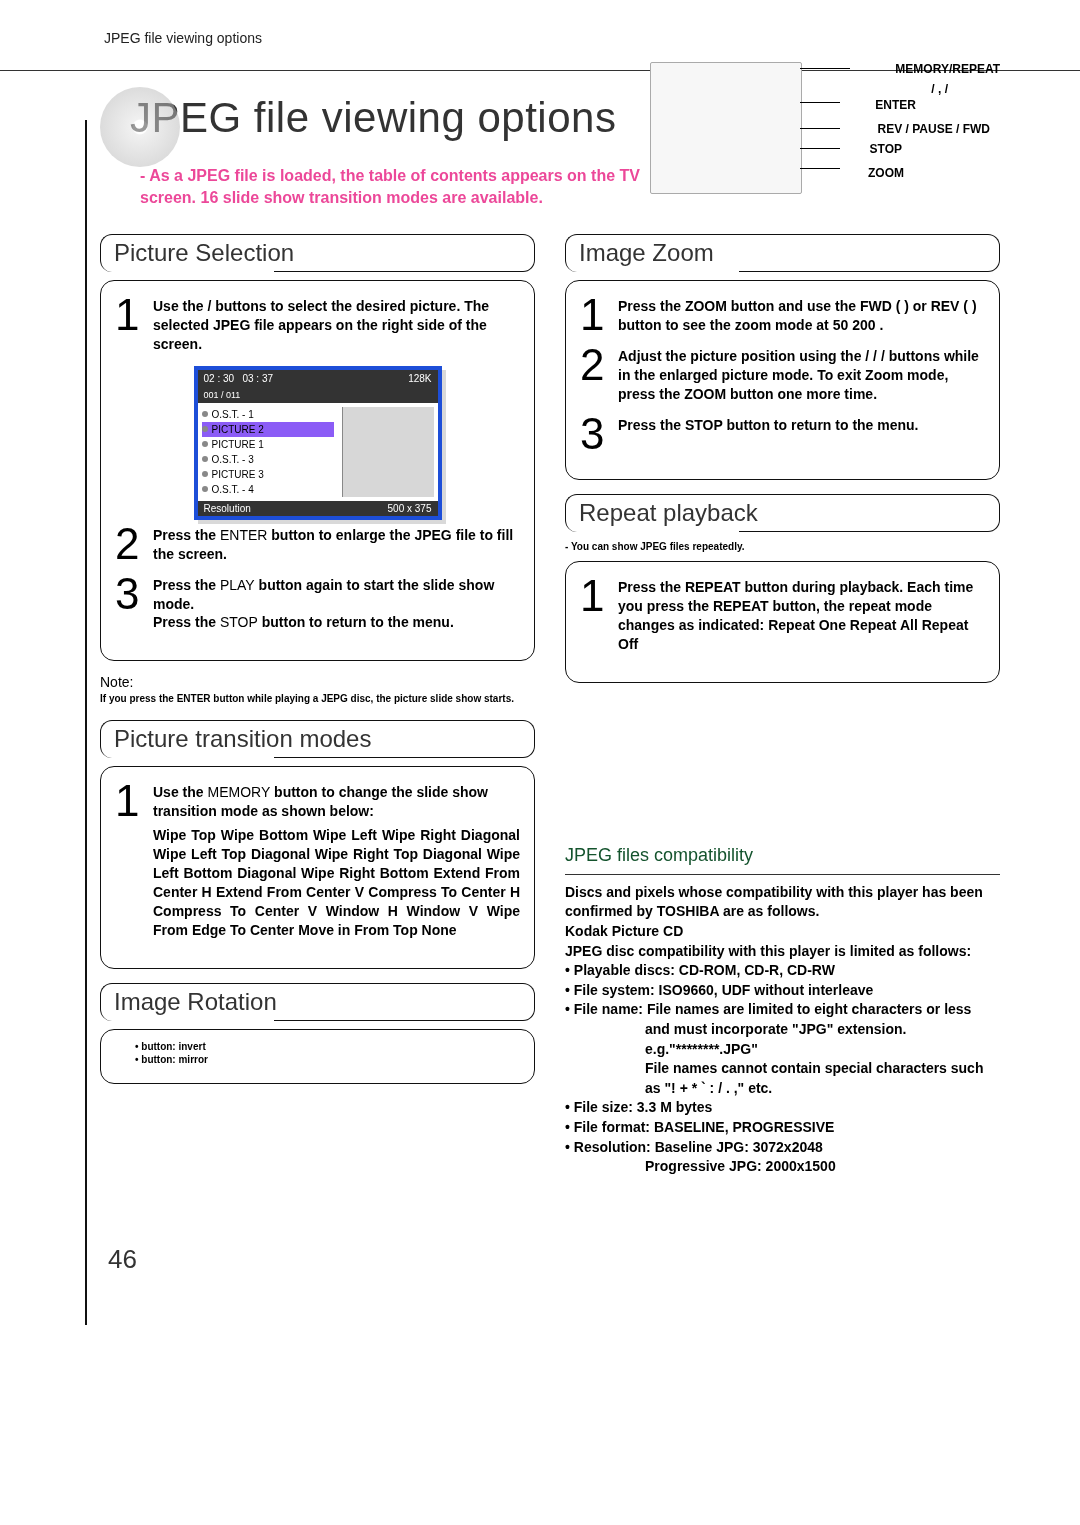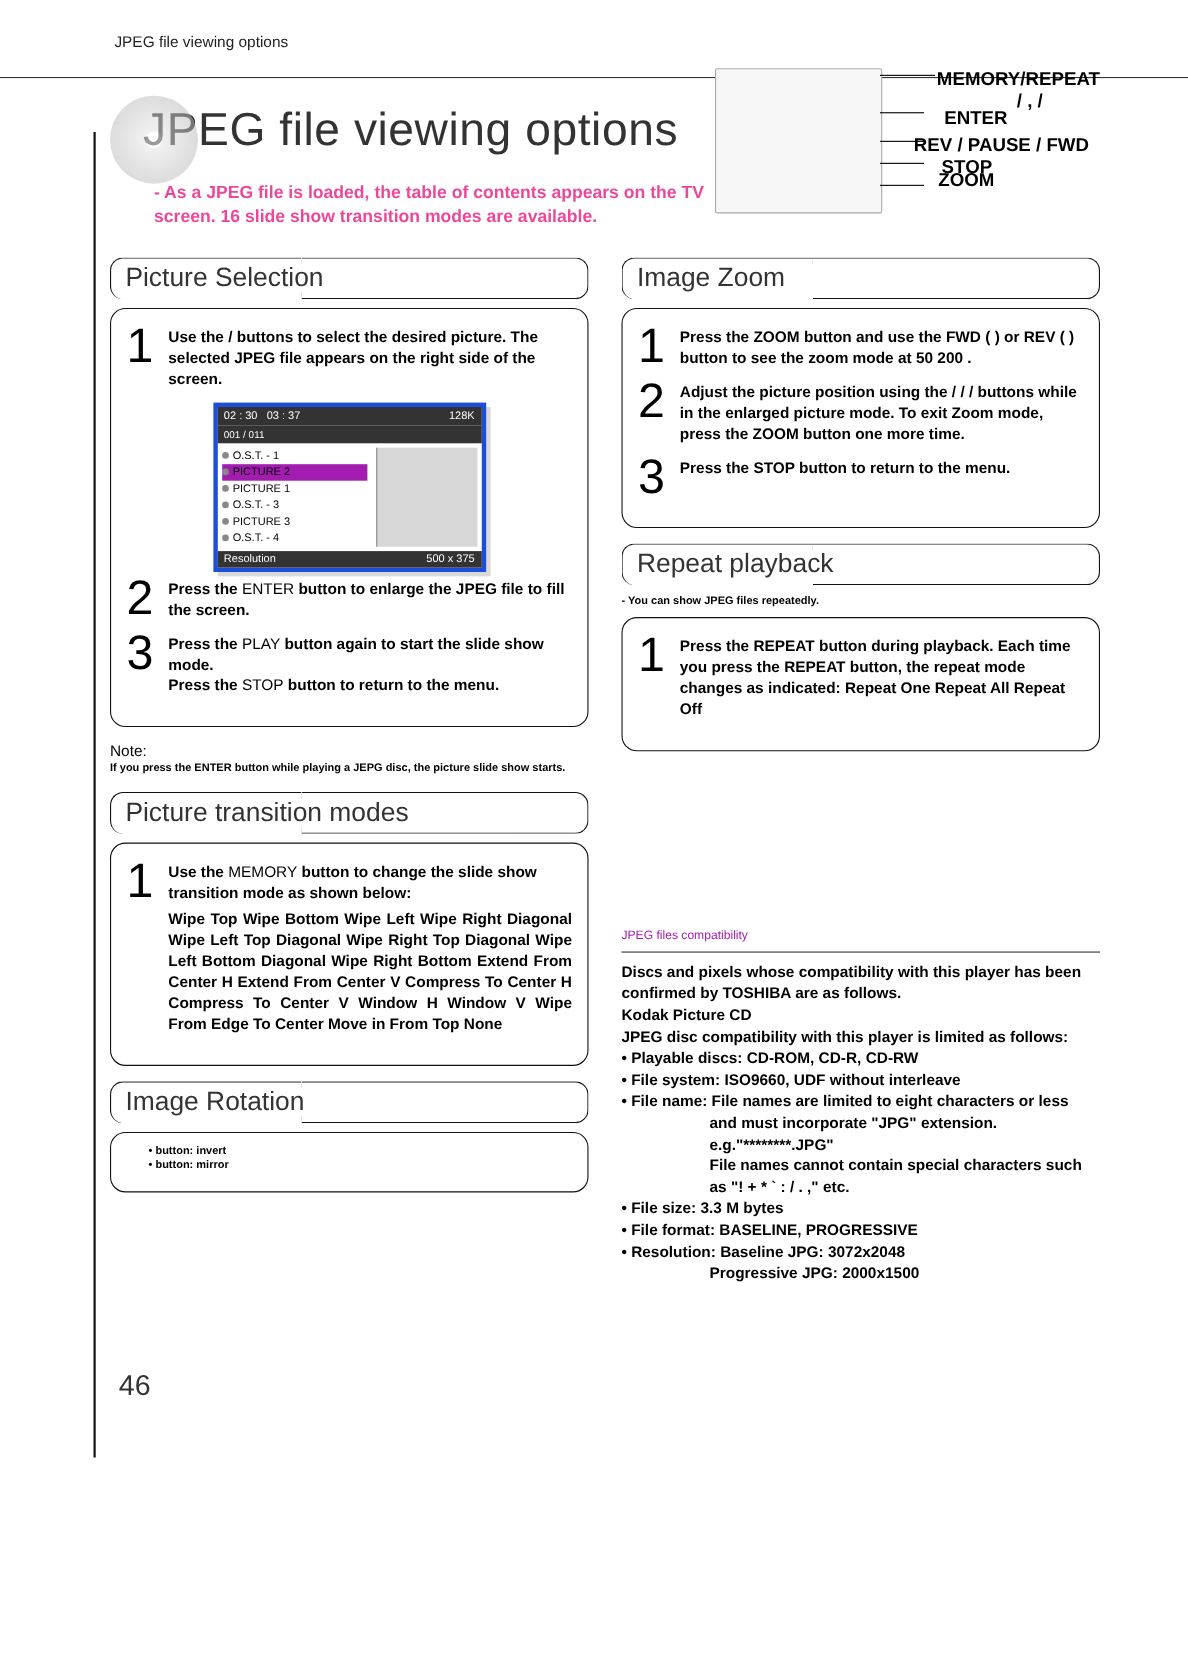--- a/index.html
+++ b/index.html
@@ -74,21 +74,21 @@
     padding-left: 40px;
     max-width: 500px;
     line-height: 1.35;
   }
   .remoteBox {
     position: absolute;
     right: 0;
     top: 10px;
     width: 350px;
     height: 140px;
-    font-size: 17px;
+    font-size: 12px;
     font-weight: 700;
     margin-left: 16px;
   }
   .remoteArt {
     position: absolute;
     left: 0;
     top: 0;
     width: 150px;
     height: 130px;
     border: 1px solid #aaa;
@@ -185,21 +185,21 @@
   .toc .body {
     display: flex;
   }
   .toc .list {
     width: 55%;
     padding: 4px;
     font-size: 10px; line-height: 1.5;
   }
   .toc .list .item { display: flex; gap: 4px; align-items: center; }
   .toc .list .dot { width: 6px; height: 6px; background: #888; border-radius: 50%; }
-  .toc .list .hi { background: #a21caf; align-items: center; }
+  .toc .list .hi { background: #8b5cf6; align-items: center; }
   .toc .prev {
     flex: 1;
     background: #d7d7d7;
     margin: 4px;
     border-left: 1px solid #888;
   }
   .toc .foot {
     background: #333; color: #fff;
     padding: 2px 6px;
     display: flex; justify-content: space-between;
@@ -208,21 +208,21 @@
   .compat { font-size: 14px; font-weight: 700; line-height: 1.4; }
   .compat .indent2 { padding-left: 80px; }
   .pagenum {
     font-size: 26px;
     color: #333;
     position: absolute;
     bottom: 250px;
     left: 108px;
   }
   .compatHead {
-    font-size: 11px; color: #a21caf; margin-bottom: 6px;
+    font-size: 18px; color: #14532d; margin-bottom: 6px;
     padding-bottom: 2px;
   }
   .compatRule { height:1px; background:#333; margin-bottom:8px; }
 </style>
 </head>
 <body>
 
 <div class="page">
   <div class="top-rule"></div>
   <div class="left-rule"></div>
@@ -236,21 +236,21 @@
     </div>
     <div class="heroSub">- As a JPEG file is loaded, the table of contents appears on the TV screen. 16 slide show transition modes are available.</div>
 
     <div class="remoteBox">
       <div class="remoteArt"></div>
       <div class="lbl" style="right:0;top:0;">MEMORY/REPEAT</div>
       <div class="lbl" style="right:52px;top:20px;">   /   ,   /</div>
       <div class="lbl" style="right:84px;top:36px;">ENTER</div>
       <div class="lbl" style="right:10px;top:60px;">REV / PAUSE / FWD</div>
       <div class="lbl" style="right:98px;top:80px;">STOP</div>
-      <div class="lbl" style="right:96px;top:92px;">ZOOM</div>
+      <div class="lbl" style="right:96px;top:104px;">ZOOM</div>
       <div class="pointer" style="left:150px;top:6px;width:50px;"></div>
       <div class="pointer" style="left:150px;top:40px;width:40px;"></div>
       <div class="pointer" style="left:150px;top:66px;width:40px;"></div>
       <div class="pointer" style="left:150px;top:86px;width:40px;"></div>
       <div class="pointer" style="left:150px;top:106px;width:40px;"></div>
     </div>
   </div>
 
   <div class="cols">
 

